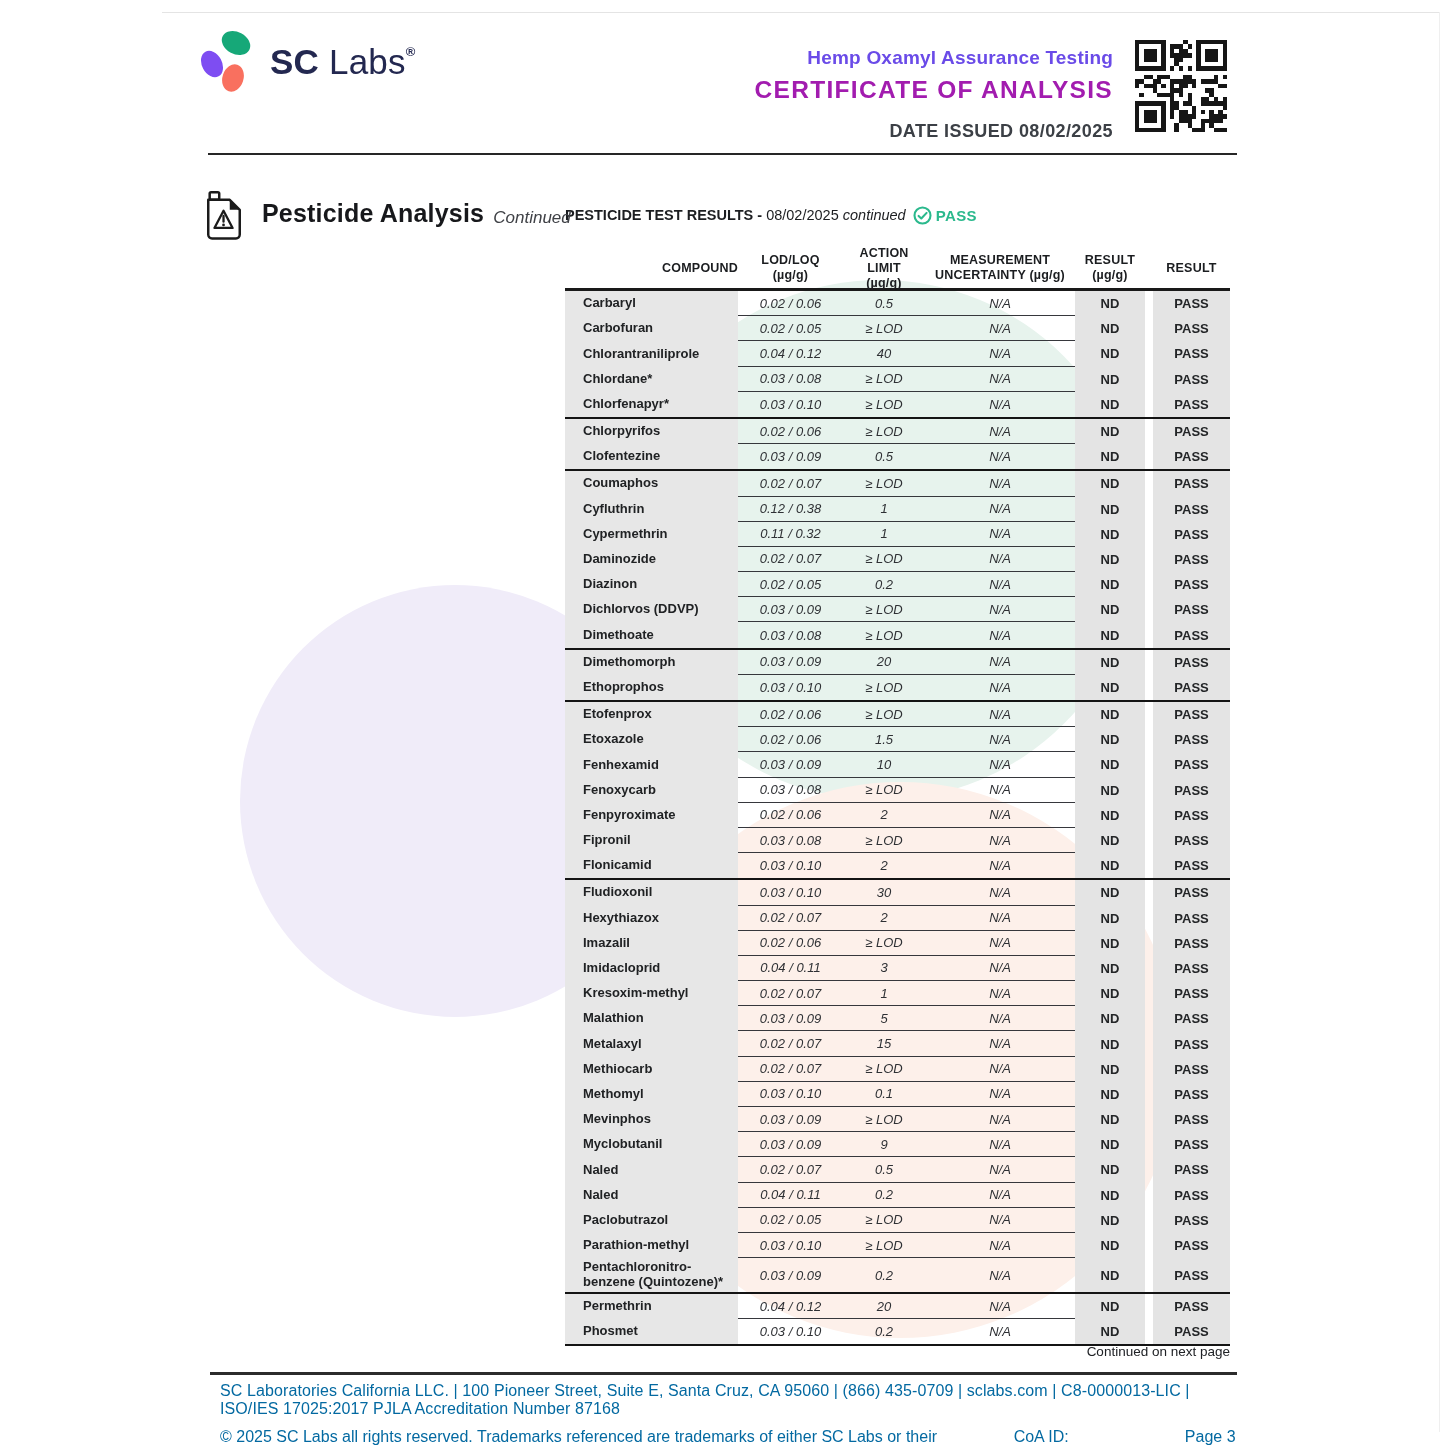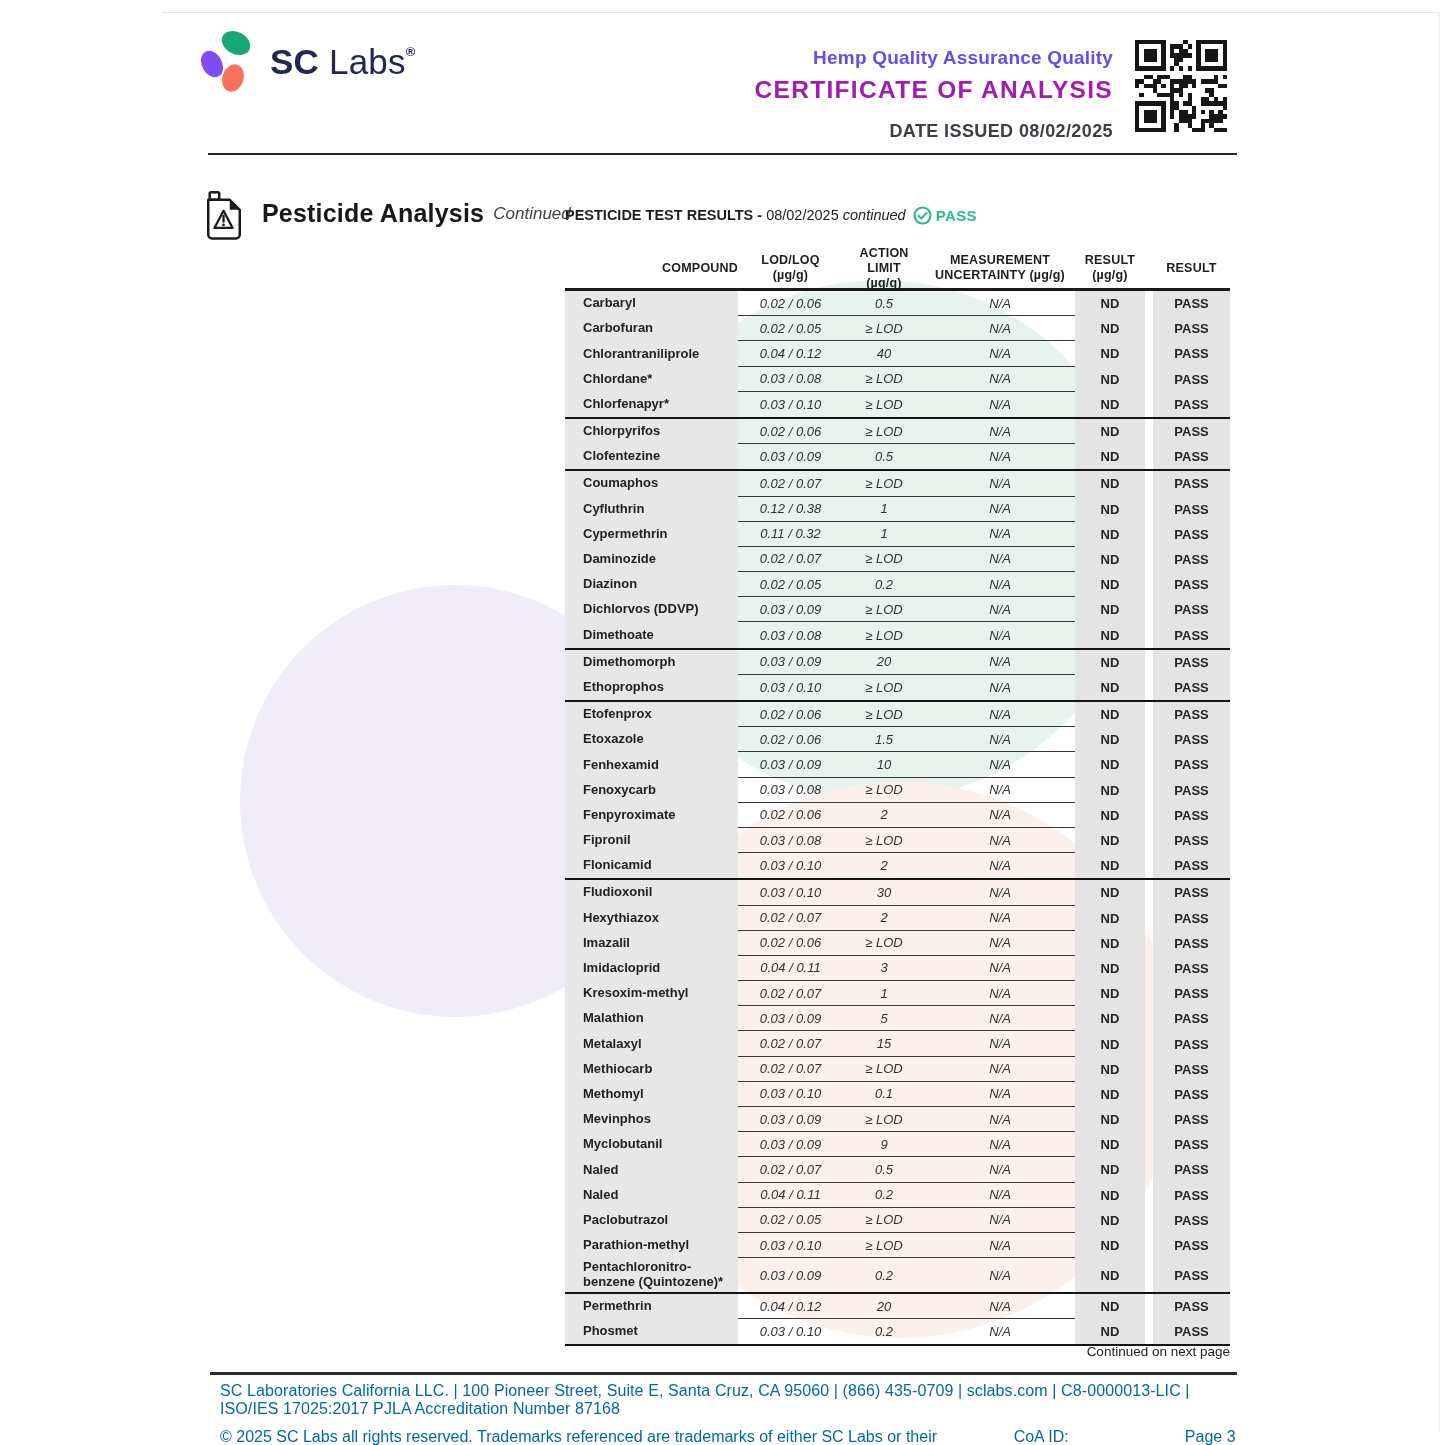--- a/index.html
+++ b/index.html
@@ -26,21 +26,21 @@
   .brand-word sup{font-size:13px;font-weight:bold;vertical-align:18px}
   .head-right{position:absolute;top:47px;right:332px;text-align:right;z-index:2}
   .program-title{font-size:19px;font-weight:bold;color:#6a4be8;letter-spacing:.2px}
   .doc-title{font-size:24.5px;font-weight:bold;color:#a21caf;letter-spacing:1.3px;margin-top:7px}
   .date-issued{font-size:18px;font-weight:bold;color:#3c4046;letter-spacing:.4px;margin-top:17px}
   .qr{position:absolute;left:1135px;top:40px;width:92px;height:92px;z-index:2}
   .header-rule{position:absolute;left:208px;top:153px;width:1029px;height:2px;background:#262626;z-index:2}
 
   
   .section-icon{position:absolute;left:203px;top:190px;z-index:2}
-  .section-title-block{position:absolute;left:262px;top:199px;display:flex;align-items:center;z-index:2}
+  .section-title-block{position:absolute;left:262px;top:199px;display:flex;align-items:flex-end;z-index:2}
   .section-title{font-size:25px;font-weight:bold;color:#17181b;letter-spacing:.2px}
   .section-subtitle{font-style:italic;font-size:17px;color:#3f4146;margin-left:9px}
 
   
   .results-area{position:absolute;left:565px;top:203px;width:665px;z-index:1}
   .results-line{display:flex;align-items:center;height:24px;font-size:14.5px;color:#1c1e21;white-space:pre}
   .results-label{font-weight:bold}
   .results-continued{font-style:italic}
   .pass-icon{margin-left:7px;margin-right:4px;display:inline-flex}
   .results-status{font-weight:bold;font-size:15px;color:#2bb98d;letter-spacing:.4px}
@@ -86,21 +86,21 @@
       <svg width="54" height="64" viewBox="0 0 54 64">
         <ellipse cx="36" cy="15" rx="15" ry="11" fill="#16a878" transform="rotate(28 36 15)"></ellipse>
         <ellipse cx="12" cy="36" rx="10" ry="14" fill="#7e4df2" transform="rotate(-28 12 36)"></ellipse>
         <ellipse cx="33" cy="50" rx="10.5" ry="14" fill="#f9705f" transform="rotate(18 33 50)"></ellipse>
       </svg>
     </span>
     <span class="brand-word"><span class="b">SC</span> <span>Labs</span><sup>®</sup></span>
   </div>
 
   <div class="head-right">
-    <div class="program-title">Hemp Quality Assurance Quality</div>
+    <div class="program-title">Hemp Oxamyl Assurance Testing</div>
     <div class="doc-title">CERTIFICATE OF ANALYSIS</div>
     <div class="date-issued">DATE ISSUED 08/02/2025</div>
   </div>
 
   <div class="qr">
     <svg id="qr-svg" width="92" height="92" viewBox="0 0 21 21" shape-rendering="crispEdges">
         <rect x="0" y="0" width="21" height="21" fill="#ffffff"></rect>
         <rect x="0" y="0" width="1" height="1" fill="#161616"></rect>
         <rect x="1" y="0" width="1" height="1" fill="#161616"></rect>
         <rect x="2" y="0" width="1" height="1" fill="#161616"></rect>

